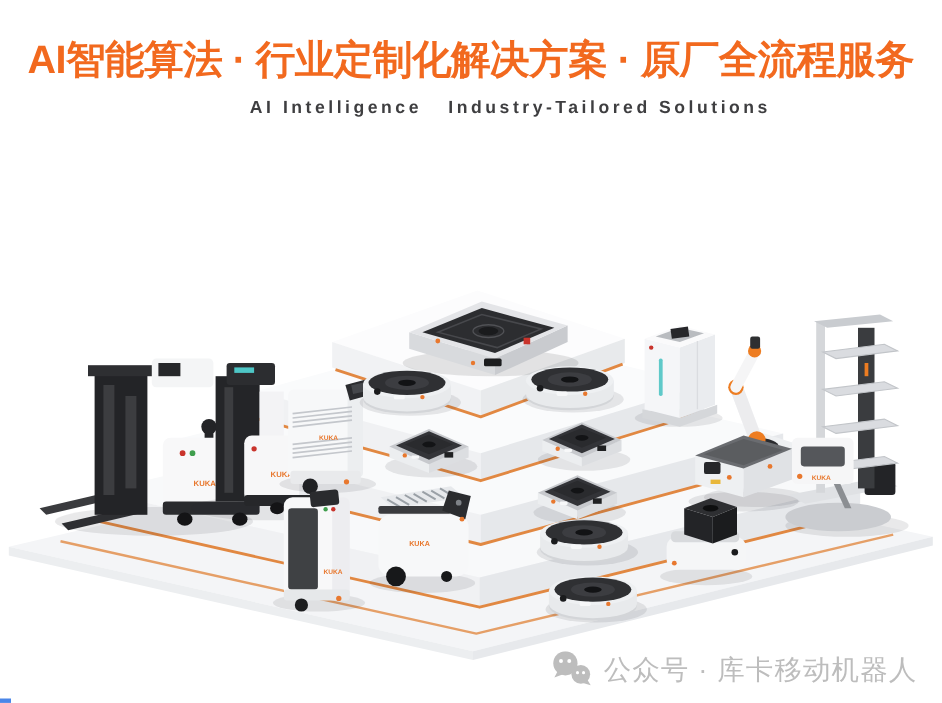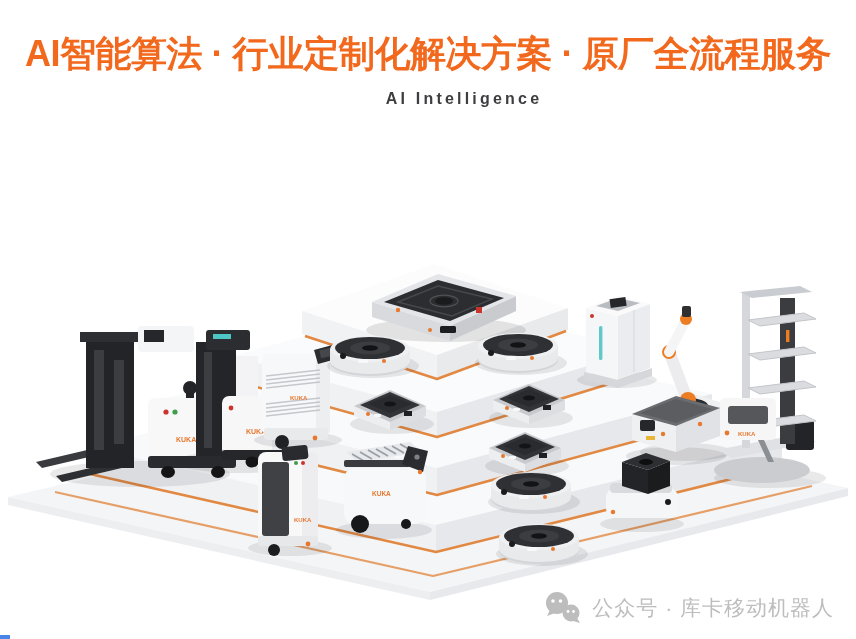--- a/index.html
+++ b/index.html
@@ -19,21 +19,21 @@
     display:flex;justify-content:center;gap:24px;
     font-size:16px;font-weight:700;letter-spacing:3.2px;
     color:#3E3E40;white-space:nowrap;margin-left:36px;
   }
   
   .scene{position:absolute;left:0;top:0;width:856px;height:639px;}
   
   .wm{
     position:absolute;right:22px;top:588px;height:40px;
     display:flex;align-items:center;gap:10px;
-    color:#BDBDBD;font-size:21px;letter-spacing:1px;white-space:nowrap;
+    color:#BDBDBD;font-size:25px;letter-spacing:1px;white-space:nowrap;
   }
   .wm svg{display:block;}
   
   .sliver{position:absolute;left:0;bottom:0;width:10px;height:4px;background:#4A86E8;}
 </style>
 </head>
 <body>
 
 <div id="stage">
 
@@ -291,20 +291,21 @@
       <polygon points="648,470 670,461 670,486 648,494" fill="#1b1c1e"></polygon>
       <ellipse cx="646" cy="462" rx="7" ry="3" fill="#0e0f10"></ellipse>
     </g>
 
   </svg>
 
   <div class="hdr">
     <div class="title">AI智能算法 · 行业定制化解决方案 · 原厂全流程服务</div>
     <div class="subtitle">
       <span>AI Intelligence</span>
+      <span>Industry-Tailored Solutions</span>
     </div>
   </div>
 
   <div class="wm">
     <svg width="38" height="32" viewBox="0 0 38 32">
       <g fill="#BDBDBD">
         <circle cx="13" cy="11" r="11"></circle>
         <polygon points="6,18 3,24 11,21"></polygon>
         <circle cx="27" cy="21" r="8.5"></circle>
         <polygon points="33,26 36,31 29,29"></polygon>

